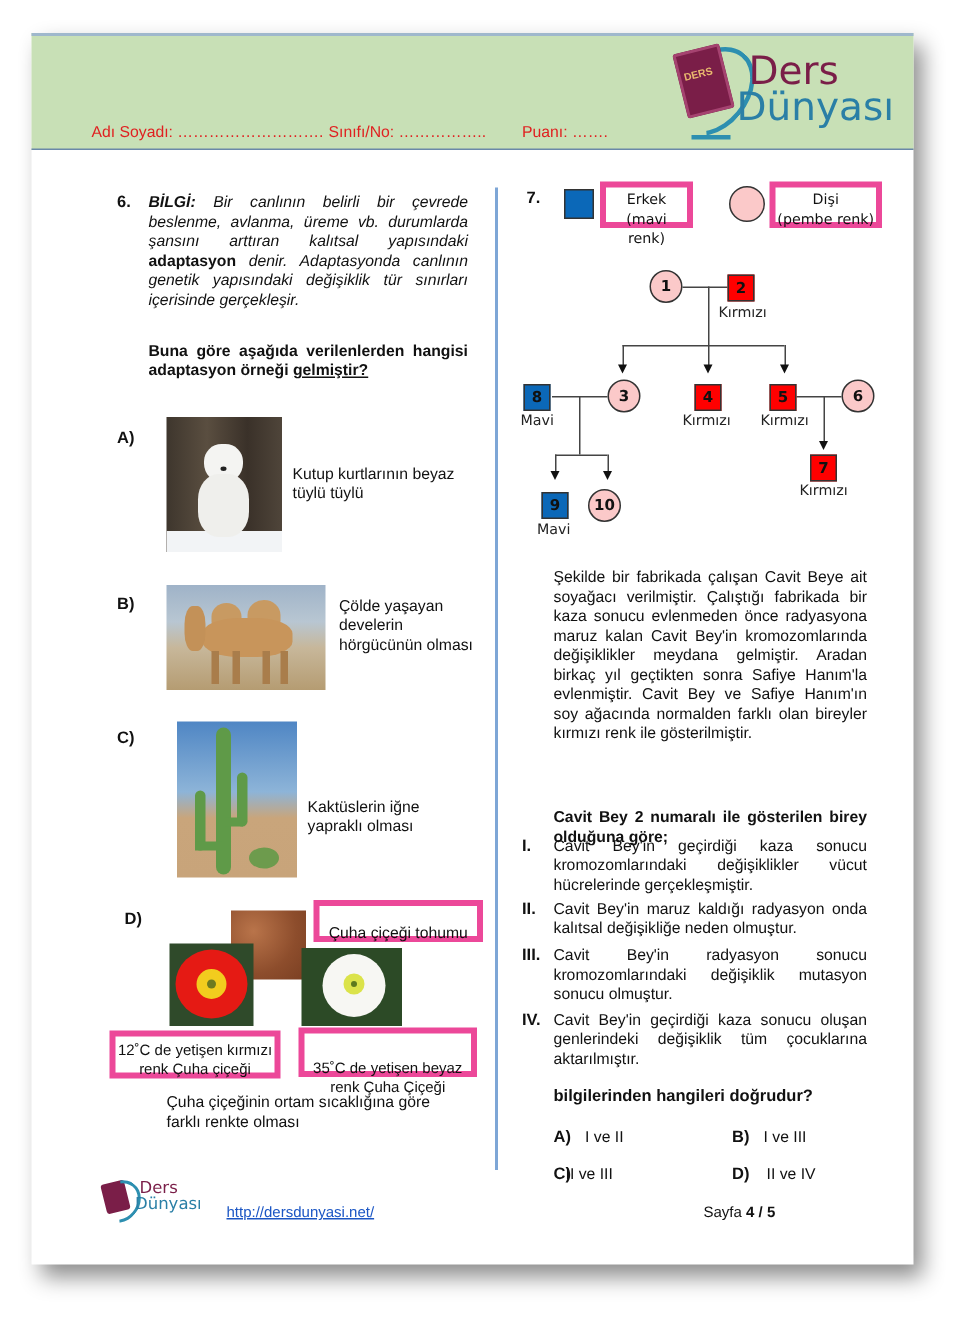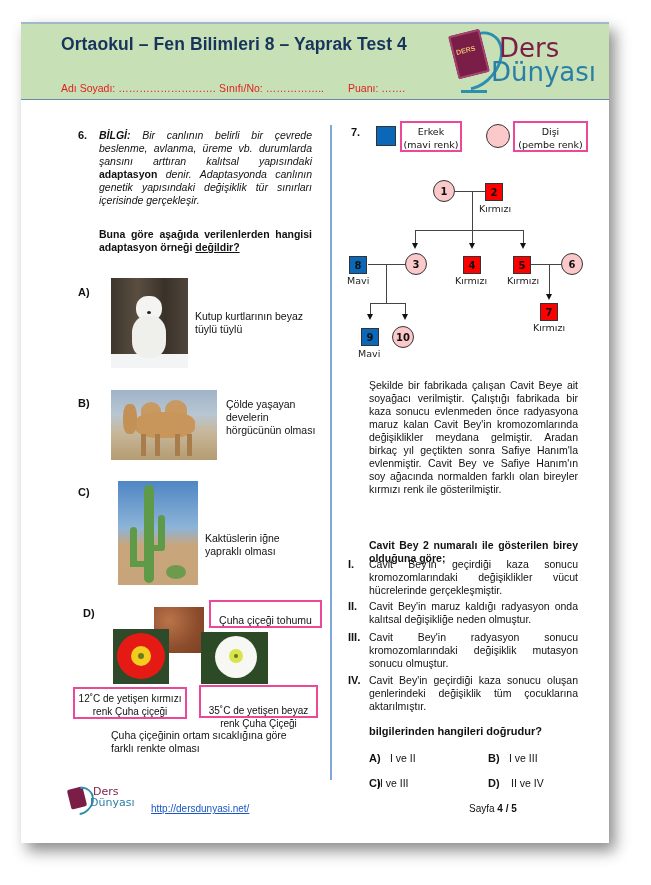--- a/index.html
+++ b/index.html
@@ -17,42 +17,41 @@
   .logo-stand{position:absolute;left:440px;top:66px;width:26px;height:3px;background:#2d8fb0;}
   .logo-text{position:absolute;left:478px;top:12px;font-size:26px;line-height:24px;color:#7a1e48;font-family:"DejaVu Sans",sans-serif;font-weight:normal;}
   .logo-text .l2{display:block;color:#2a7fa6;margin-left:-8px;}
   
   .divider{position:absolute;left:309px;top:103px;width:2px;height:655px;background:#7ea6d6;}
   
   .qnum{font-weight:bold;font-size:11px;}
   .body-text{font-size:10.5px;line-height:13px;text-align:justify;}
   .italic{font-style:italic;}
   .opt-letter{font-weight:bold;font-size:11px;}
-  .box{border:2px solid #ec4899;background:#fff;font-size:10.5px;text-align:center;box-sizing:border-box;}
+  .box{border:4px solid #ec4899;background:#fff;font-size:10.5px;text-align:center;box-sizing:border-box;}
   
   .img{position:absolute;overflow:hidden;}
   
   .sq{position:absolute;width:18px;height:18px;border:1px solid #333;box-sizing:border-box;font-size:10px;font-weight:bold;display:flex;align-items:center;justify-content:center;font-family:"DejaVu Sans",sans-serif;}
   .sq.red{background:#ff0000;color:#111;}
   .sq.blue{background:#0b68b8;color:#111;}
   .ci{position:absolute;width:22px;height:22px;border:1px solid #333;border-radius:50%;background:#fbc9c9;box-sizing:border-box;font-size:10px;font-weight:bold;display:flex;align-items:center;justify-content:center;font-family:"DejaVu Sans",sans-serif;}
   .plabel{position:absolute;font-size:9.5px;color:#222;font-family:"DejaVu Sans",sans-serif;white-space:nowrap;}
   .ln{position:absolute;background:#444;}
   .arrow{position:absolute;width:0;height:0;border-left:3px solid transparent;border-right:3px solid transparent;border-top:6px solid #111;}
   .roman{position:absolute;font-weight:bold;font-size:11px;}
   .stmt{position:absolute;font-size:10.5px;line-height:13px;text-align:justify;}
   .footer-link{color:#1a55c4;text-decoration:underline;font-size:10px;}
 </style>
 </head>
 <body>
 
 <div class="page">
 
   <div class="header">
-    <div class="title">Ortaokul – Fen Bilimleri 8 – Yaprak Test 4</div>
     <div class="fields" style="left:40px;">Adı Soyadı: ……………………….</div>
     <div class="fields" style="left:198px;">Sınıfı/No: ……………..</div>
     <div class="fields" style="left:327px;">Puanı: …….</div>
 
     <div>
       <div class="logo-globe"></div>
       <div class="logo-book">
           <span>DERS</span>
         </div>
       <div class="logo-stand"></div>
@@ -68,21 +67,21 @@
   <div>
     <div class="abs qnum" style="left:57px;top:107px;">6.</div>
     <div class="abs body-text italic" style="left:78px;top:107px;width:213px;">
       <b style="text-decoration:none;">BİLGİ:</b>
       <span>Bir canlının belirli bir çevrede beslenme, avlanma, üreme vb. durumlarda şansını arttıran kalıtsal yapısındaki</span>
       <b style="font-style:normal;">adaptasyon</b>
       <span>denir. Adaptasyonda canlının genetik yapısındaki değişiklik tür sınırları içerisinde gerçekleşir.</span>
     </div>
     <div class="abs body-text" style="left:78px;top:206px;width:213px;font-weight:bold;">
       <span>Buna göre aşağıda verilenlerden hangisi adaptasyon örneği</span>
-      <u>değildir?</u>
+      <u>gelmiştir?</u>
     </div>
 
     <div>
       <div class="abs opt-letter" style="left:57px;top:264px;">A)</div>
       <div class="img" style="left:90px;top:256px;width:77px;height:90px;background:linear-gradient(90deg,#3e362d 0%,#5a4e40 35%,#3a3129 70%,#4f453a 100%);">
         <div class="abs" style="left:0;top:76px;width:77px;height:14px;background:#f2f4f6;"></div>
         <div class="abs" style="left:25px;top:18px;width:26px;height:26px;border-radius:45% 45% 50% 50%;background:#f4f4f2;"></div>
         <div class="abs" style="left:21px;top:38px;width:34px;height:42px;border-radius:40%;background:#efefec;"></div>
         <div class="abs" style="left:36px;top:33px;width:4px;height:3px;background:#222;border-radius:50%;"></div>
       </div>

